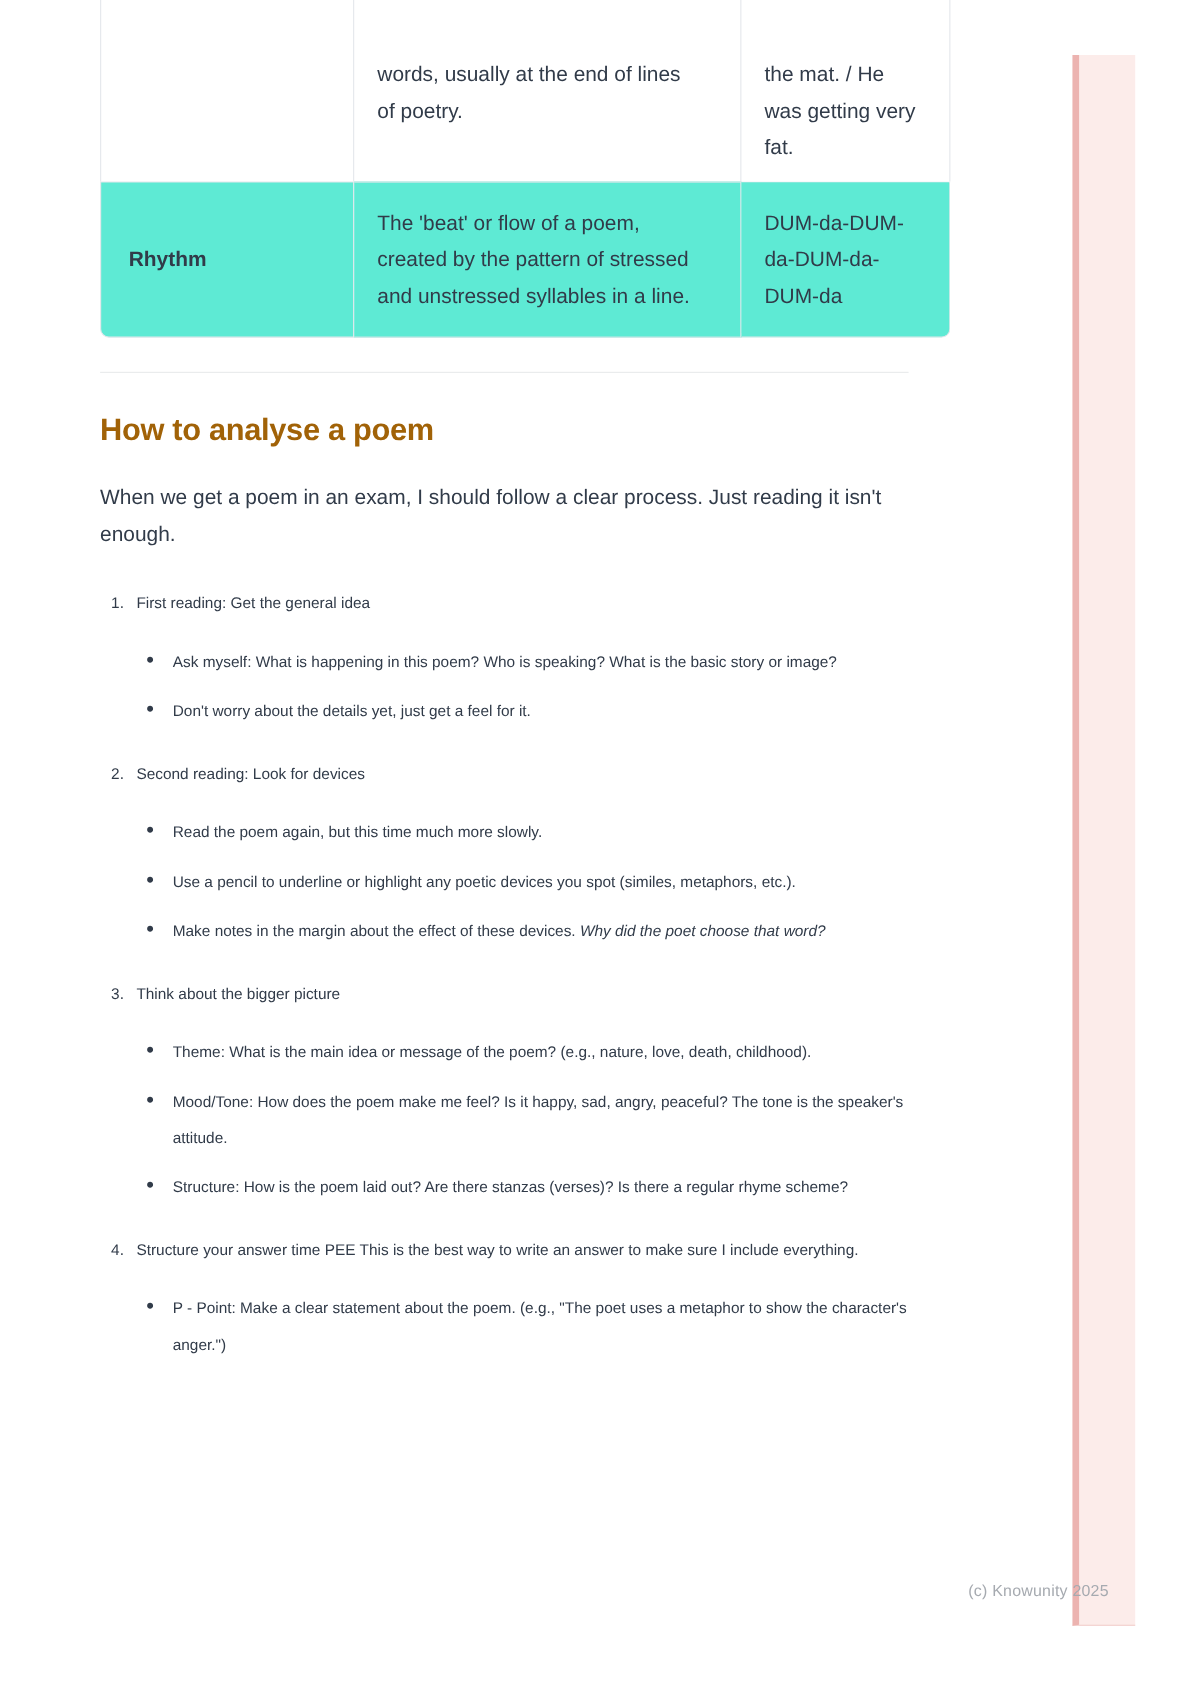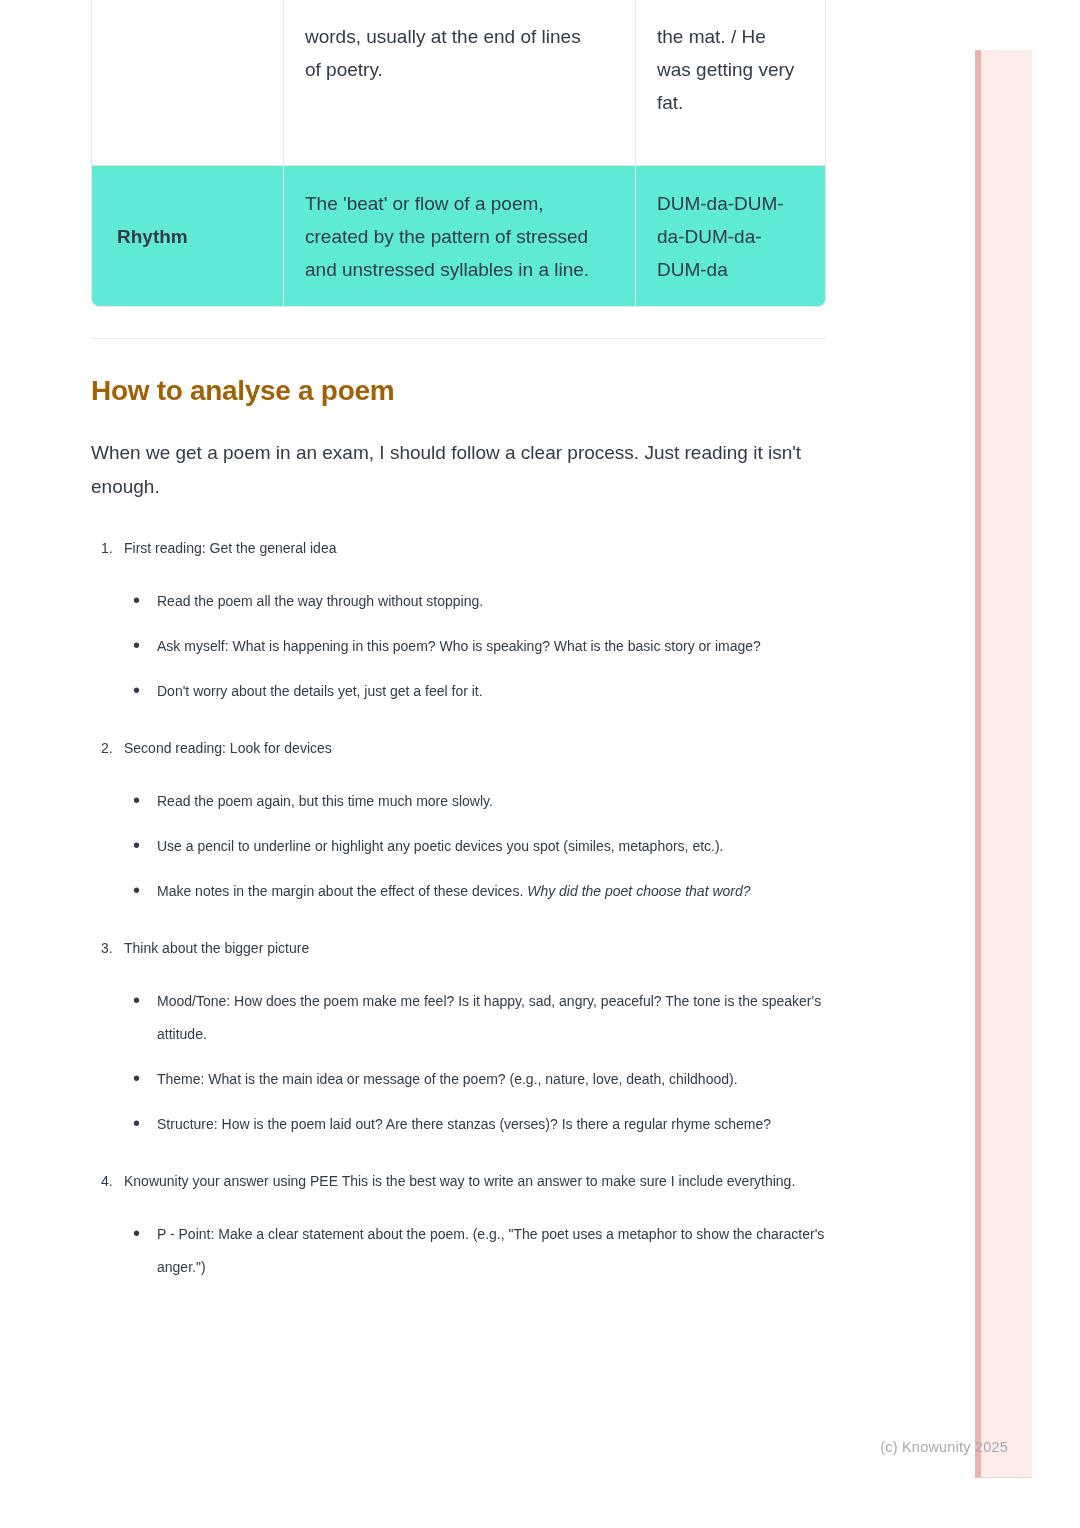--- a/index.html
+++ b/index.html
@@ -27,27 +27,27 @@
     font-size: 19px;
     line-height: 33px;
     table-layout: fixed;
   }
   table.devices td {
     vertical-align: middle;
     border-right: 1px solid #e4e7eb;
     box-sizing: border-box;
     padding: 0 16px 0 21px;
   }
-  table.devices td.term-col { width: 193px; border-left: 1px solid #e4e7eb; padding-left: 25px; font-weight: 700; }
+  table.devices td.term-col { width: 231px; border-left: 1px solid #e4e7eb; padding-left: 25px; font-weight: 700; }
   table.devices td.def-col  { width: 352px; }
   table.devices td.ex-col   { width: 190px; }
   tr.row-partial td {
     height: 165px;
     vertical-align: top;
-    padding-top: 20px;
+    padding-top: 52px;
   }
   tr.row-rhythm td {
     height: 142px;
     background: #5eead4;
     border-top: 1px solid #e4e7eb;
     border-bottom: 1px solid #e4e7eb;
   }
   tr.row-rhythm td.term-col { border-bottom-left-radius: 8px; }
   tr.row-rhythm td.ex-col   { border-bottom-right-radius: 8px; }
 
@@ -174,43 +174,42 @@
   <hr class="section-divider">
 
   <h2 class="section-title">How to analyse a poem</h2>
 
   <p class="intro">When we get a poem in an exam, I should follow a clear process. Just reading it isn't enough.</p>
 
   <ol class="steps">
     <li>
       <span class="step-heading"><span class="b">First reading: Get the general idea</span></span>
       <ul class="bullets">
-          <li><span>Read the poem all the way through without stopping.</span></li>
           <li><span>Ask myself: What is happening in this poem? Who is speaking? What is the basic story or image?</span></li>
           <li><span>Don't worry about the details yet, just get a feel for it.</span></li>
         </ul>
     </li>
     <li>
       <span class="step-heading"><span class="b">Second reading: Look for devices</span></span>
       <ul class="bullets">
           <li><span>Read the poem again, but this time much more slowly.</span></li>
           <li><span>Use a pencil to underline or highlight any poetic devices you spot (similes, metaphors, etc.).</span></li>
           <li><span>Make notes in the margin about the effect of these devices. </span><span class="i">Why did the poet choose that word?</span></li>
         </ul>
     </li>
     <li>
       <span class="step-heading"><span class="b">Think about the bigger picture</span></span>
       <ul class="bullets">
+          <li><span class="b">Theme:</span><span> What is the main idea or message of the poem? (e.g., nature, love, death, childhood).</span></li>
           <li><span class="b">Mood/Tone:</span><span> How does the poem make me feel? Is it happy, sad, angry, peaceful? The tone is the speaker's attitude.</span></li>
-          <li><span class="b">Theme:</span><span> What is the main idea or message of the poem? (e.g., nature, love, death, childhood).</span></li>
           <li><span class="b">Structure:</span><span> How is the poem laid out? Are there stanzas (verses)? Is there a regular rhyme scheme?</span></li>
         </ul>
     </li>
     <li>
-      <span class="step-heading"><span class="b">Knowunity your answer using PEE</span><span> This is the best way to write an answer to make sure I include everything.</span></span>
+      <span class="step-heading"><span class="b">Structure your answer time PEE</span><span> This is the best way to write an answer to make sure I include everything.</span></span>
       <ul class="bullets">
           <li><span class="b">P - Point:</span><span> Make a clear statement about the poem. (e.g., "The poet uses a metaphor to show the character's anger.")</span></li>
         </ul>
     </li>
   </ol>
 
 </div>
 
 <div class="edge-bar"></div>
 

